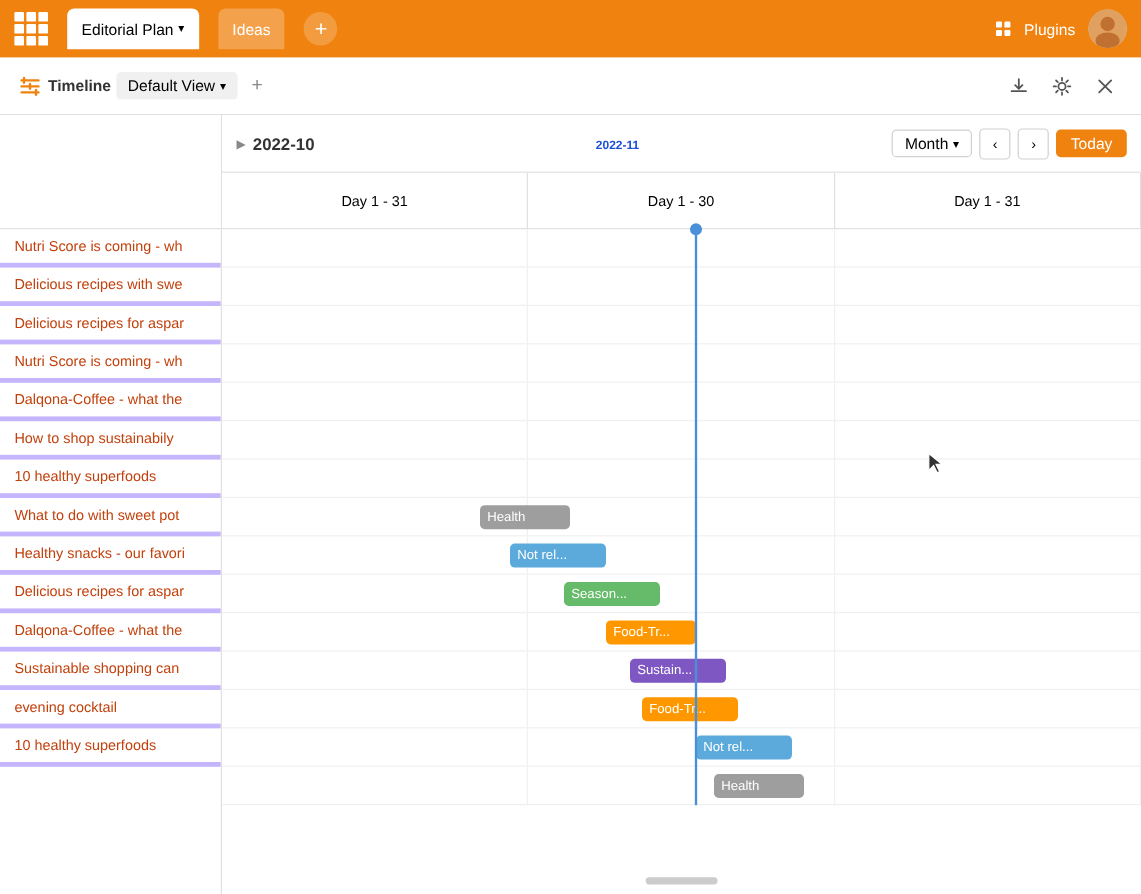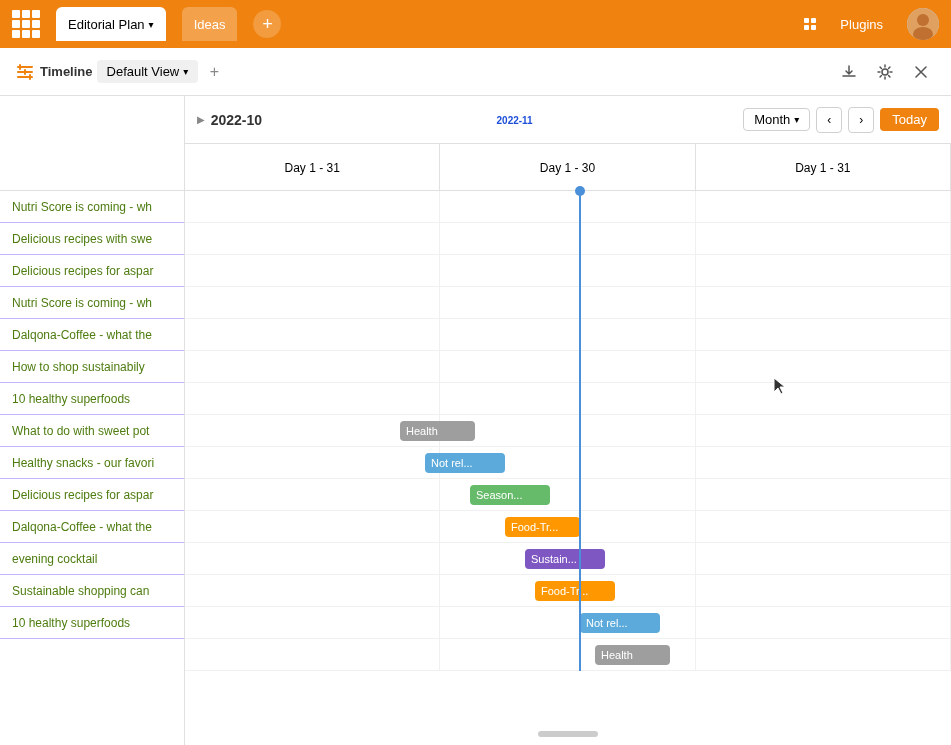--- a/index.html
+++ b/index.html
@@ -40,21 +40,21 @@
       align-items: center;
       height: 34px;
     }
     .tab-add {
       width: 28px; height: 28px;
       background: rgba(255,255,255,0.2);
       border-radius: 50%;
       display: flex; align-items: center; justify-content: center;
       color: white; font-size: 18px; cursor: pointer;
     }
-    .top-bar-right { display: flex; align-items: center; gap: 24px; color: white; font-size: 13px; }
+    .top-bar-right { display: flex; align-items: center; gap: 11px; color: white; font-size: 13px; }
     .avatar-circle {
       width: 32px; height: 32px;
       background: #ccc;
       border-radius: 50%;
       display: flex; align-items: center; justify-content: center;
       overflow: hidden;
     }
 
     
     .sub-header {
@@ -94,22 +94,22 @@
       height: 95px;
       border-bottom: 1px solid #e0e0e0;
       background: white;
     }
     .row-label {
       height: 32px;
       display: flex;
       align-items: center;
       padding: 0 12px;
       font-size: 12px;
-      color: #4d7c0f;
-      border-bottom: 1px solid #c4b5fd;
+      color: #c2410c;
+      border-bottom: 4px solid #c4b5fd;
       white-space: nowrap;
       overflow: hidden;
       text-overflow: ellipsis;
     }
 
     
     .timeline-area {
       flex: 1;
       overflow: hidden;
       position: relative;
@@ -341,22 +341,22 @@
         <div class="row-label">Delicious recipes with swe</div>
         <div class="row-label">Delicious recipes for aspar</div>
         <div class="row-label">Nutri Score is coming - wh</div>
         <div class="row-label">Dalqona-Coffee - what the</div>
         <div class="row-label">How to shop sustainabily</div>
         <div class="row-label">10 healthy superfoods</div>
         <div class="row-label">What to do with sweet pot</div>
         <div class="row-label">Healthy snacks - our favori</div>
         <div class="row-label">Delicious recipes for aspar</div>
         <div class="row-label">Dalqona-Coffee - what the</div>
+        <div class="row-label">Sustainable shopping can</div>
         <div class="row-label">evening cocktail</div>
-        <div class="row-label">Sustainable shopping can</div>
         <div class="row-label">10 healthy superfoods</div>
       </div>
   </div>
 
   <div class="timeline-area">
 
     <div class="timeline-header">
 
       <div class="month-nav">
         <div style="display:flex;align-items:center;gap:6px;flex:1;">

